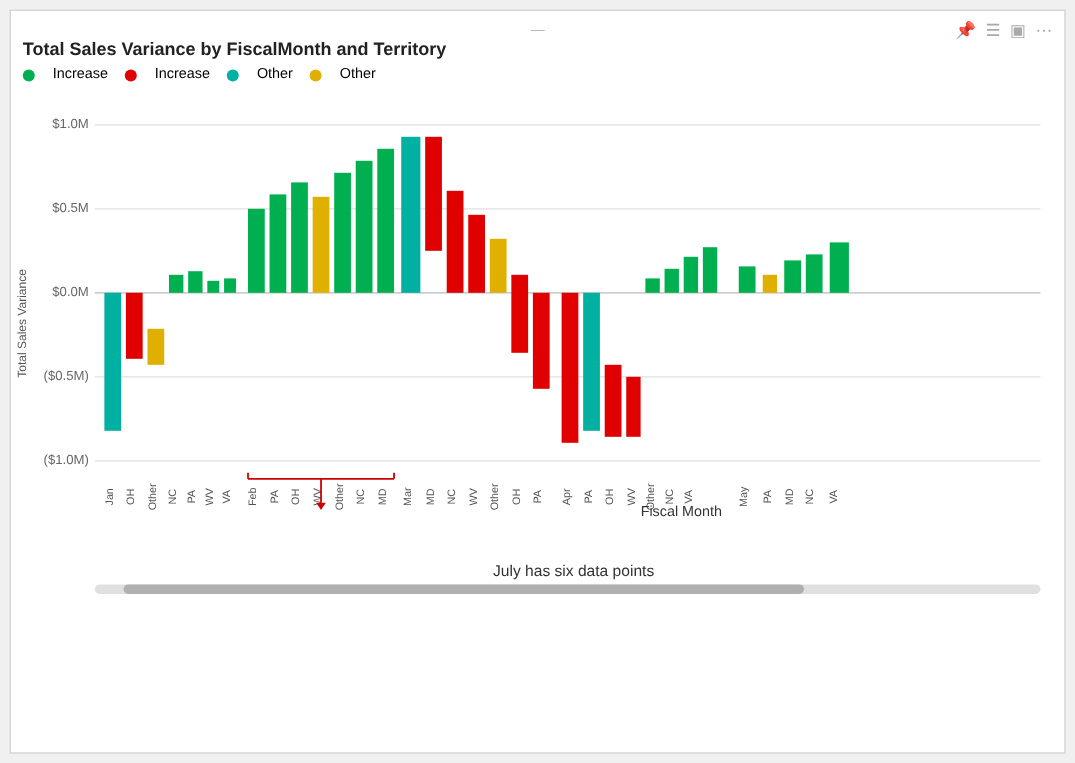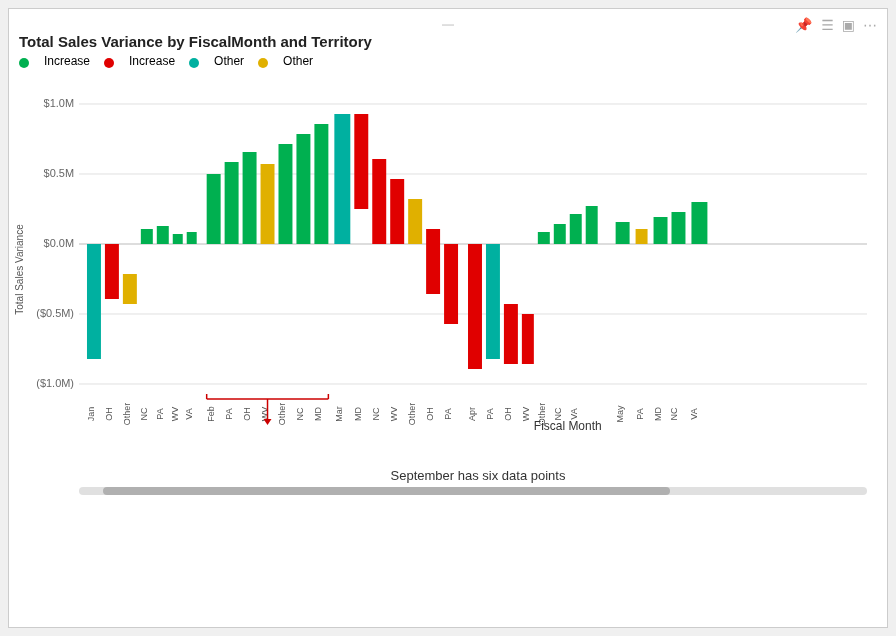--- a/index.html
+++ b/index.html
@@ -221,19 +221,19 @@
         <line x1="128" y1="320" x2="128" y2="325" stroke="#c00" stroke-width="1.5"></line>
         <line x1="250" y1="320" x2="250" y2="325" stroke="#c00" stroke-width="1.5"></line>
 
         <line x1="189" y1="325" x2="189" y2="345" stroke="#c00" stroke-width="1.5"></line>
         <polygon points="185,345 193,345 189,351" fill="#c00"></polygon>
 
         <text x="490" y="356" font-size="12" fill="#333" text-anchor="middle">Fiscal Month</text>
       </svg>
     </div>
 
-    <div style="text-align:center; margin-top:4px; font-size:13px; color:#333; margin-left:60px;">September has six data points</div>
+    <div style="text-align:center; margin-top:4px; font-size:13px; color:#333; margin-left:60px;">July has six data points</div>
 
     <div style="margin-left:60px; margin-right:10px; margin-top:4px; height:8px; background:#e0e0e0; border-radius:4px;">
       <div style="height:8px; background:#b0b0b0; border-radius:4px; width:72%; margin-left:3%;"></div>
     </div>
   </div>
 </div>
 
 </body></html>

